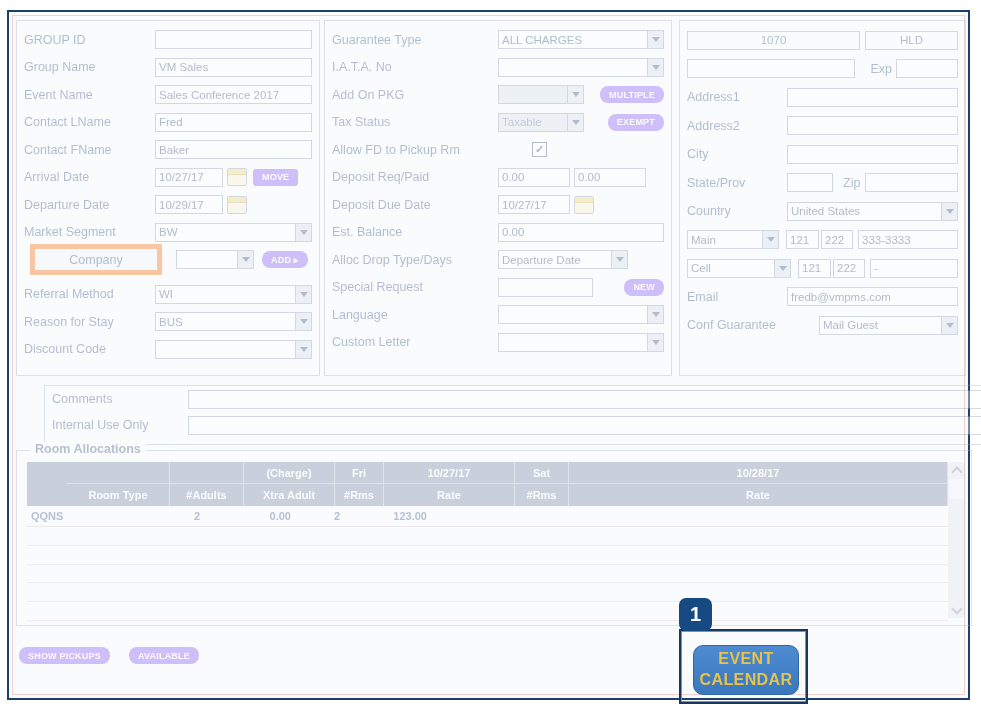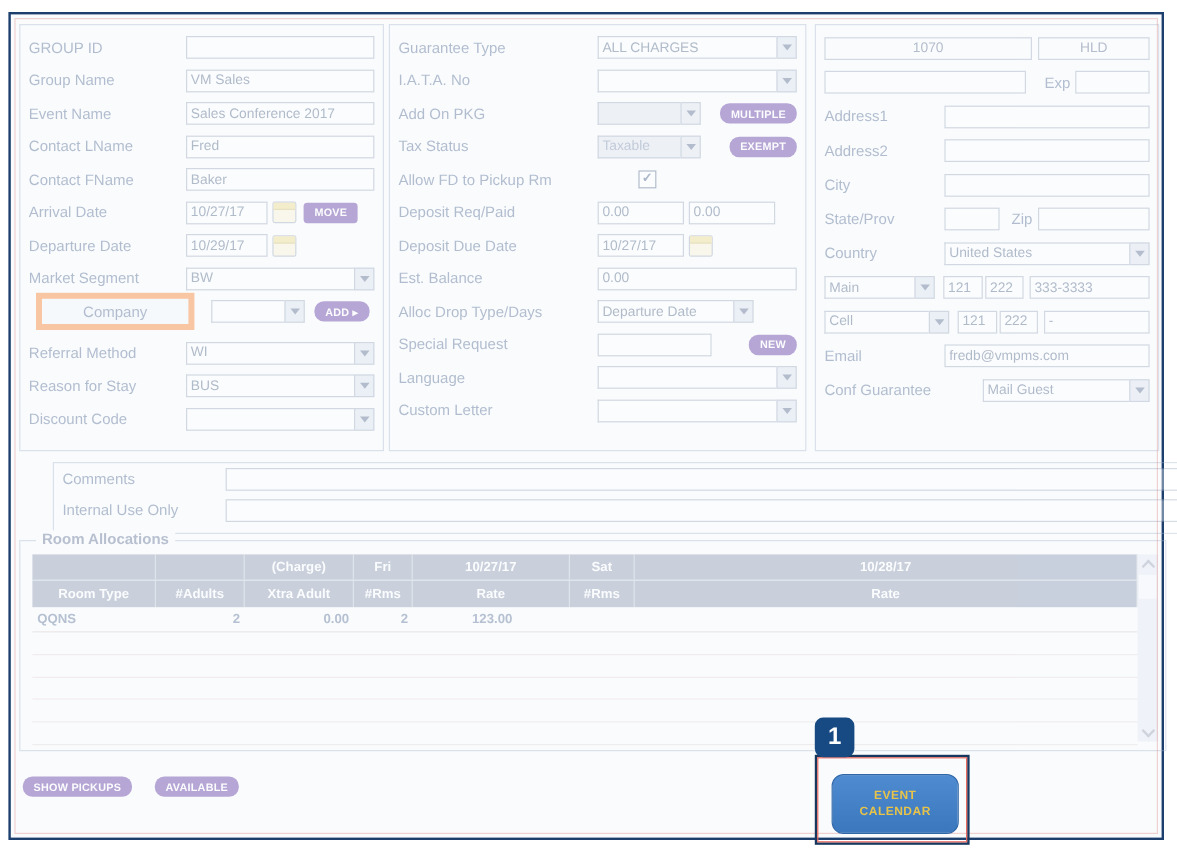--- a/index.html
+++ b/index.html
@@ -20,39 +20,39 @@
   .inp{height:19px;border:1px solid #94a2b8;background:#fff;font-size:11.5px;color:#3b5478;
        padding:0 3px;box-sizing:border-box;font-family:Liberation Sans, sans-serif;outline:none;}
   input.inp{min-width:0;}
   .flex1{flex:1;}
   .dd{display:flex;min-width:0;}
   .dd .sel{flex:1;display:flex;align-items:center;overflow:hidden;white-space:nowrap;border-right:none;}
   .dbtn{width:17px;height:19px;border:1px solid #94a2b8;background:#d7dfeb;box-sizing:border-box;
         display:flex;align-items:center;justify-content:center;cursor:pointer;}
   .tri{width:0;height:0;border:4px solid transparent;border-top:5px solid #44597e;margin-top:4px;}
   .dis{background:#dce2ec;color:#6b7da0;}
-  .btn-sm{background:#4c1d95;color:#fff;font-weight:bold;font-size:9px;border:none;border-radius:8px;
+  .btn-sm{background:#8b5cf6;color:#fff;font-weight:bold;font-size:9px;border:none;border-radius:8px;
           height:17px;padding:0 9px;letter-spacing:.2px;display:flex;align-items:center;justify-content:center;
           font-family:"Liberation Sans",sans-serif;cursor:pointer;}
   .cal{width:18px;height:16px;border:1px solid #94a2b8;border-radius:2px;background:#fbf3cf;
        position:relative;margin-left:4px;flex:none;cursor:pointer;}
   .cal::before{content:'';position:absolute;top:0;left:0;right:0;height:5px;background:#eed97f;
        border-bottom:1px solid #c9b85f;}
   .cb{width:13px;height:13px;border:1px solid #44597e;background:#fff;display:flex;align-items:center;
       justify-content:center;font-size:11px;line-height:11px;color:#2d4a78;font-weight:bold;cursor:pointer;}
   .company-btn{width:122px;height:21px;border:5px solid #f97316;background:#f2f6fa;color:#3f5a85;
       font-size:12.5px;display:flex;align-items:center;justify-content:center;margin-left:6px;cursor:pointer;}
   .acct{height:19px;border:1px solid #94a2b8;box-sizing:border-box;display:flex;align-items:center;
       justify-content:center;font-size:11.5px;color:#44597e;}
 
   .grp-title{position:absolute;left:21px;top:430px;background:#f9fbfd;padding:0 5px;color:#50638a;
       font-size:12.5px;font-weight:bold;}
   .tblwrap{position:absolute;left:18px;top:450px;width:938px;height:156px;display:flex;}
   .tbl{width:921px;}
-  .thead-row{display:grid;grid-template-columns:103px 74px 91px 49px 131px 54px 1fr;background:#7c8ba8;}
+  .thead-row{display:grid;grid-template-columns:103px 74px 91px 49px 131px 54px 1fr;background:#7c8ba8;padding-left:40px;}
   .th{color:#fff;font-weight:bold;font-size:11px;height:22px;display:flex;align-items:center;
       justify-content:center;border-right:1px solid rgba(255,255,255,.45);box-sizing:border-box;}
   .thead-row.first .th{border-bottom:1px solid rgba(255,255,255,.45);}
   .trow{display:grid;grid-template-columns:103px 74px 91px 49px 131px 54px 1fr;height:20px;
       border-bottom:1px solid #d8c8c8;}
   .td{font-size:11px;color:#49618c;font-weight:bold;display:flex;align-items:center;box-sizing:border-box;}
   .td.l{padding-left:4px;}
   .td.r{justify-content:flex-end;padding-right:4px;}
   .td.rr{justify-content:flex-end;padding-right:48px;}
   .erow{height:17.8px;border-bottom:1px solid #e4d6d6;}
@@ -67,21 +67,21 @@
 
   
   .badge{position:absolute;left:670px;top:586px;width:33px;height:33px;background:#174a82;border-radius:7px;
       color:#fff;font-weight:bold;font-size:20px;display:flex;align-items:center;justify-content:center;z-index:6;}
   .hl-box{position:absolute;left:670px;top:617px;width:129px;height:75px;border:2px solid #17375e;
       box-sizing:border-box;z-index:5;}
   .hl-box::before{content:'';position:absolute;inset:0;border:1px solid #e8695f;}
   .ec-btn{position:absolute;left:684px;top:633px;width:106px;height:50px;z-index:6;
       background:linear-gradient(#4e8bd0,#3a77bd);border:1px solid #2e66a8;border-radius:10px;
       display:flex;flex-direction:column;align-items:center;justify-content:center;cursor:pointer;box-sizing:border-box;}
-  .ec-btn span{color:#e7c34a;font-weight:bold;font-size:10px;letter-spacing:.4px;line-height:1.3;text-align:center;}
+  .ec-btn span{color:#e7c34a;font-weight:bold;font-size:16px;letter-spacing:.4px;line-height:1.3;text-align:center;}
 </style>
 </head>
 <body>
 
 <div class="window">
   <div class="faded">
 
     <div class="panel" style="left:7px;top:8px;width:304px;height:356px;">
       <div class="frow">
         <span class="lbl lblw">GROUP ID</span>

